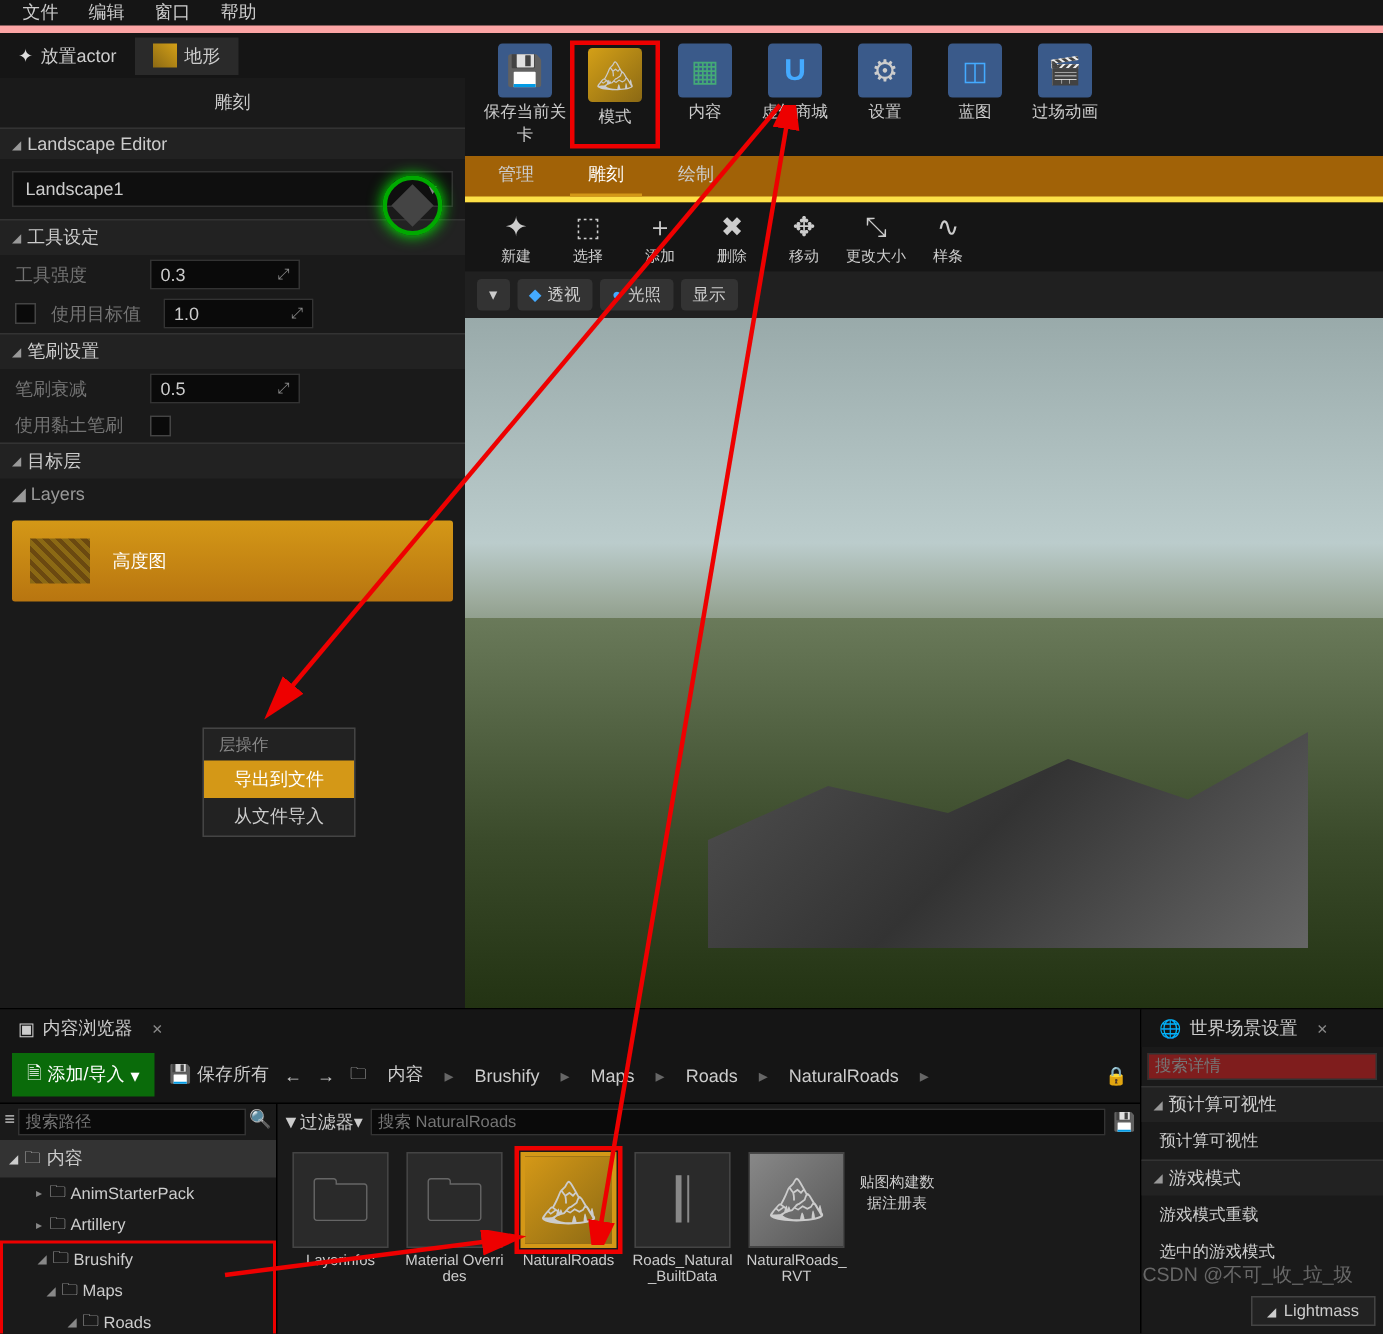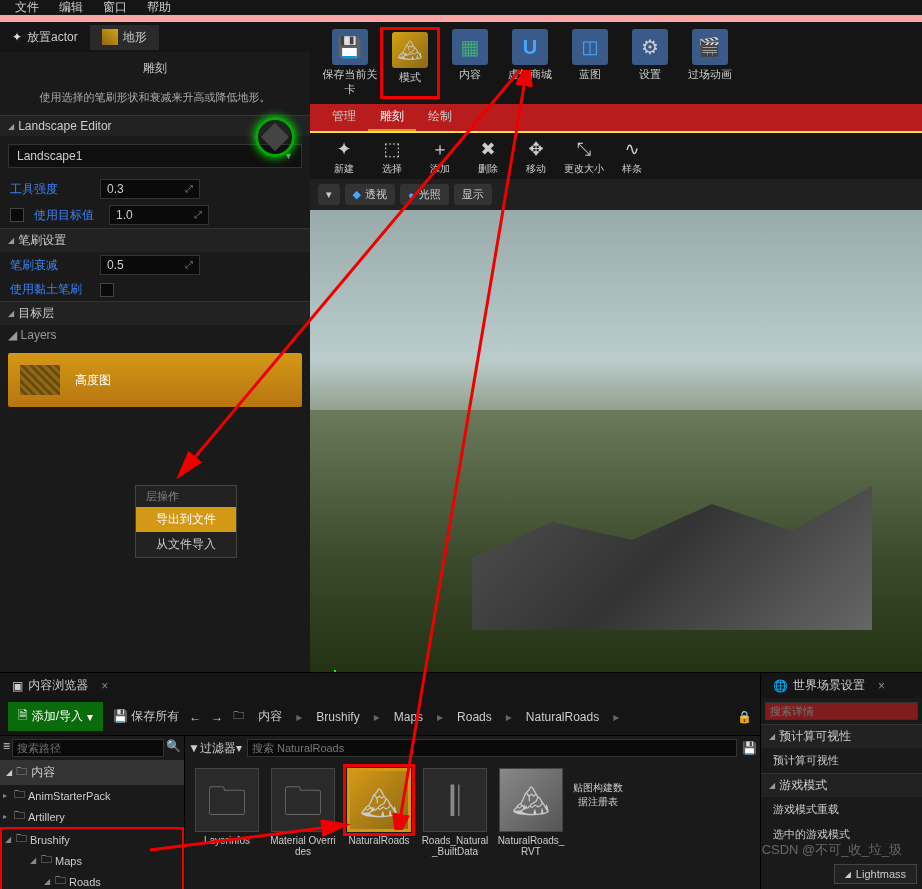--- a/index.html
+++ b/index.html
@@ -1,19 +1,19 @@
 <!DOCTYPE html>
 <html><head>
 <meta charset="utf-8">
 <style>
 * { box-sizing: border-box; margin: 0; padding: 0; font-family: "Microsoft YaHei", Arial, sans-serif; }
 body { background: #1a1a1a; color: #ccc; font-size: 12px; width: 922px; height: 889px; position: relative; overflow: hidden; }
 
 
-.menubar { height: 22px; background: #151515; display: flex; align-items: center; padding: 0 5px; border-bottom: 7px solid #fca5a5; }
+.menubar { height: 22px; background: #151515; display: flex; align-items: center; padding: 0 5px; border-bottom: 5px solid #fca5a5; }
 .menubar span { padding: 0 10px; cursor: pointer; }
 
 
 .left-panel { position: absolute; left: 0; top: 22px; width: 310px; height: 650px; background: #1a1a1a; }
 .tab-header { display: flex; background: #151515; height: 30px; align-items: center; }
 .tab { padding: 4px 12px; display: flex; align-items: center; gap: 5px; }
 .tab.active { background: #2a2a2a; }
 .tab-icon { width: 16px; height: 16px; background: #888; }
 .actor-icon::before { content: "✦"; color: #ddd; }
 .terrain-icon { background: linear-gradient(45deg,#8b6914,#d4a017); }
@@ -22,21 +22,21 @@
 .sculpt-desc { padding: 5px 10px 10px; color: #aaa; font-size: 11px; text-align: center; }
 .green-ring { position: absolute; right: 15px; top: 95px; width: 40px; height: 40px; border: 3px solid #0a0; border-radius: 50%; box-shadow: 0 0 10px #0f0; display: flex; align-items: center; justify-content: center; }
 .green-ring-inner { width: 20px; height: 20px; background: #444; transform: rotate(45deg); }
 
 .section-header { background: #222; padding: 3px 8px; border-top: 1px solid #333; display: flex; align-items: center; gap: 4px; }
 .section-header::before { content: "◢"; font-size: 8px; color: #999; }
 .dropdown { background: #0f0f0f; border: 1px solid #333; padding: 4px 8px; margin: 8px; display: flex; justify-content: space-between; align-items: center; }
 .dropdown::after { content: "▼"; font-size: 9px; color: #888; }
 
 .prop-row { display: flex; align-items: center; padding: 3px 10px; gap: 10px; }
-.prop-label { width: 80px; color: #3b82f6; }
+.prop-label { width: 80px; color: #737373; }
 .prop-input { background: #0a0a0a; border: 1px solid #333; color: #ccc; padding: 2px 6px; width: 100px; display: flex; justify-content: space-between; align-items: center; }
 .prop-input::after { content: "⤢"; font-size: 10px; color: #888; }
 .reset-icon { color: #d4a017; font-size: 12px; }
 .checkbox { width: 14px; height: 14px; background: #0a0a0a; border: 1px solid #444; }
 
 .layer-item { margin: 8px; background: linear-gradient(#d49817,#b87510); padding: 12px; display: flex; align-items: center; gap: 15px; border-radius: 2px; }
 .layer-thumb { width: 40px; height: 30px; background: repeating-linear-gradient(45deg,#8b6914,#8b6914 3px,#6b4910 3px,#6b4910 6px); }
 .layer-label { color: #fff; }
 
 .context-menu { position: absolute; left: 135px; top: 485px; background: #222; border: 1px solid #444; z-index: 10; }
@@ -55,21 +55,21 @@
 .icon-save::before { content: "💾"; font-size: 20px; }
 .icon-source::before { content: "🔧"; font-size: 18px; }
 .icon-modes { background: linear-gradient(135deg,#d4a017,#8b6914); }
 .icon-modes::before { content: "🏔"; font-size: 20px; }
 .icon-content::before { content: "▦"; font-size: 20px; color: #4a7; }
 .icon-market::before { content: "U"; font-size: 20px; color: #4af; font-weight: bold; }
 .icon-settings::before { content: "⚙"; font-size: 20px; }
 .icon-blueprint::before { content: "◫"; font-size: 18px; color: #4af; }
 .icon-cinematic::before { content: "🎬"; font-size: 18px; }
 
-.subtoolbar { display: flex; background: #b91c1c; padding: 0 10px; border-bottom: 2px solid #fde047; }
+.subtoolbar { display: flex; background: #a16207; padding: 0 10px; border-bottom: 4px solid #fde047; gap: 12px; }
 .subtab { padding: 4px 12px; border-bottom: 2px solid transparent; }
 .subtab.active { color: #fff; border-bottom: 2px solid #d49817; }
 
 .subtoolbar2 { display: flex; background: #151515; padding: 3px 10px; gap: 0; }
 .stool { width: 48px; text-align: center; }
 .stool-icon { width: 26px; height: 26px; margin: 0 auto; display: flex; align-items: center; justify-content: center; font-size: 18px; }
 .stool-label { font-size: 10px; }
 
 .viewport-controls { display: flex; padding: 5px 8px; gap: 5px; background: #202020; }
 .vc-btn { background: #333; border-radius: 3px; padding: 3px 8px; display: flex; align-items: center; gap: 4px; font-size: 11px; }
@@ -97,21 +97,21 @@
 .add-btn::after { content: "▾"; }
 .path-seg { color: #ccc; padding: 0 4px; }
 .path-sep { color: #666; }
 
 .cb-body { display: flex; flex: 1; }
 .cb-tree { width: 185px; border-right: 1px solid #000; }
 .cb-tree-search { display: flex; padding: 3px; gap: 2px; }
 .cb-tree-search input { flex: 1; background: #0a0a0a; border: 1px solid #333; color: #ccc; padding: 2px 4px; font-size: 11px; }
 .tree-root { padding: 3px 6px; background: #333; display: flex; align-items: center; gap: 4px; }
 .tree-root::before { content: "◢"; font-size: 8px; }
-.tree-item { padding: 1px 4px 1px 3px; display: flex; align-items: center; gap: 3px; font-size: 11px; }
+.tree-item { padding: 1px 4px 1px 22px; display: flex; align-items: center; gap: 3px; font-size: 11px; text-align: center; }
 .tree-item.d1 { padding-left: 28px; }
 .tree-item.d2 { padding-left: 42px; }
 .tree-item::before { content: "▸"; font-size: 8px; color: #888; width: 8px; }
 .tree-item.open::before { content: "◢"; }
 .red-box { border: 2px solid #e00; }
 .folder-icon::before { content: "🗀"; font-size: 11px; }
 
 .cb-items { flex: 1; }
 .filter-bar { display: flex; padding: 3px; gap: 5px; align-items: center; }
 .filter-bar input { flex: 1; background: #0a0a0a; border: 1px solid #333; color: #ccc; padding: 2px 4px; font-size: 11px; }
@@ -152,28 +152,28 @@
     <div class="tab">
       <span class="actor-icon"></span>
       <span>放置actor</span>
     </div>
     <div class="tab active">
       <span class="terrain-icon tab-icon"></span>
       <span>地形</span>
     </div>
   </div>
   <div class="sculpt-title">雕刻</div>
-  <div class="sculpt-desc">使用选择的笔刷形状和衰减来升高或降低地形。</div>
   <div class="green-ring">
       <div class="green-ring-inner"></div>
     </div>
 
   <div class="section-header">Landscape Editor</div>
   <div class="dropdown">Landscape1</div>
 
+  <div class="section-header">工具设定</div>
   <div class="prop-row">
     <div class="prop-label">工具强度</div>
     <div class="prop-input">0.3</div>
   </div>
   <div class="prop-row">
     <div class="checkbox"></div>
     <div class="prop-label" style="width:65px">使用目标值</div>
     <div class="prop-input">1.0</div>
   </div>
 
@@ -213,26 +213,26 @@
       </div>
     <div class="tool-btn">
         <div class="tool-btn-icon icon-content"></div>
         <div class="tool-btn-label">内容</div>
       </div>
     <div class="tool-btn">
         <div class="tool-btn-icon icon-market"></div>
         <div class="tool-btn-label">虚幻商城</div>
       </div>
     <div class="tool-btn">
+        <div class="tool-btn-icon icon-settings"></div>
+        <div class="tool-btn-label">设置</div>
+      </div>
+    <div class="tool-btn">
         <div class="tool-btn-icon icon-blueprint"></div>
         <div class="tool-btn-label">蓝图</div>
-      </div>
-    <div class="tool-btn">
-        <div class="tool-btn-icon icon-settings"></div>
-        <div class="tool-btn-label">设置</div>
       </div>
     <div class="tool-btn">
         <div class="tool-btn-icon icon-cinematic"></div>
         <div class="tool-btn-label">过场动画</div>
       </div>
   </div>
   <div class="subtoolbar">
     <div class="subtab">管理</div>
     <div class="subtab active">雕刻</div>
     <div class="subtab">绘制</div>

